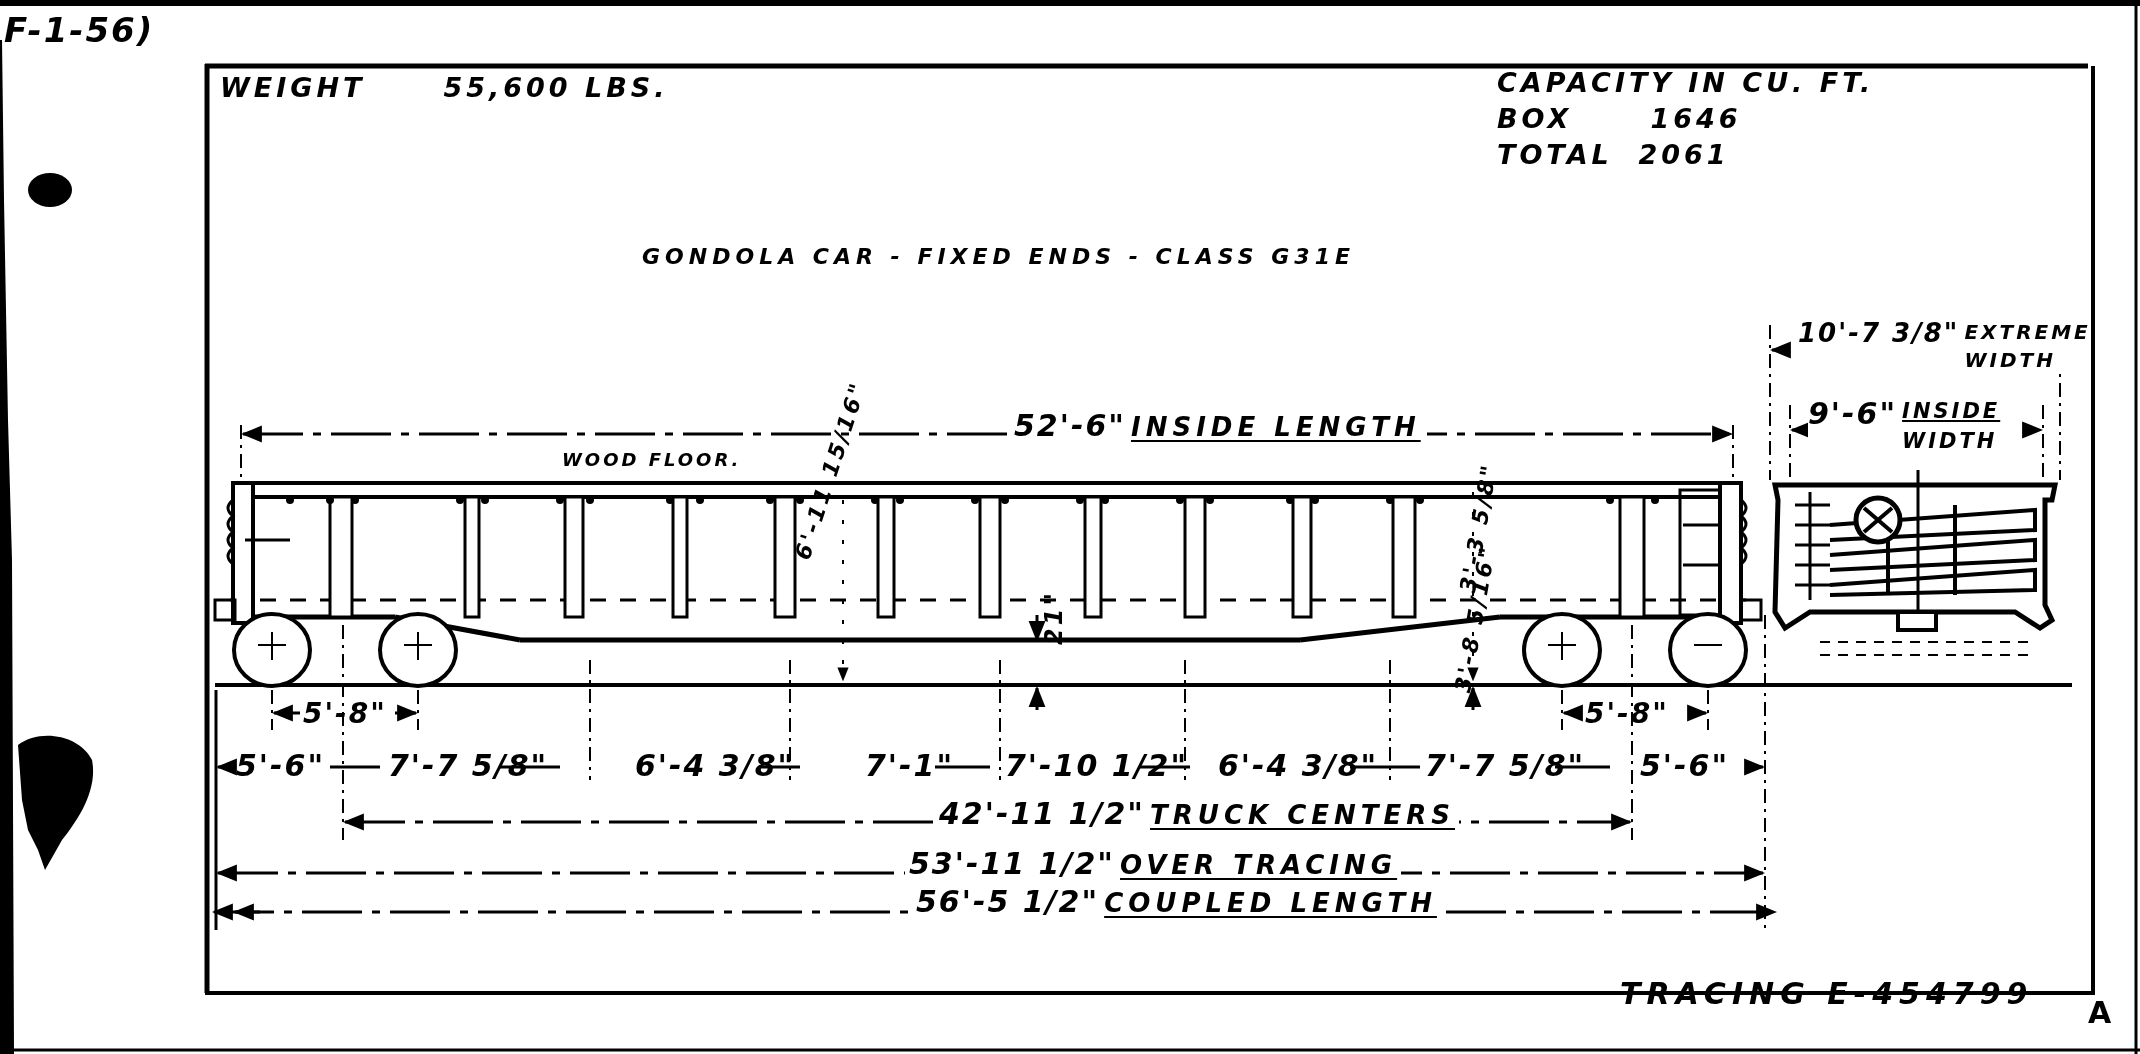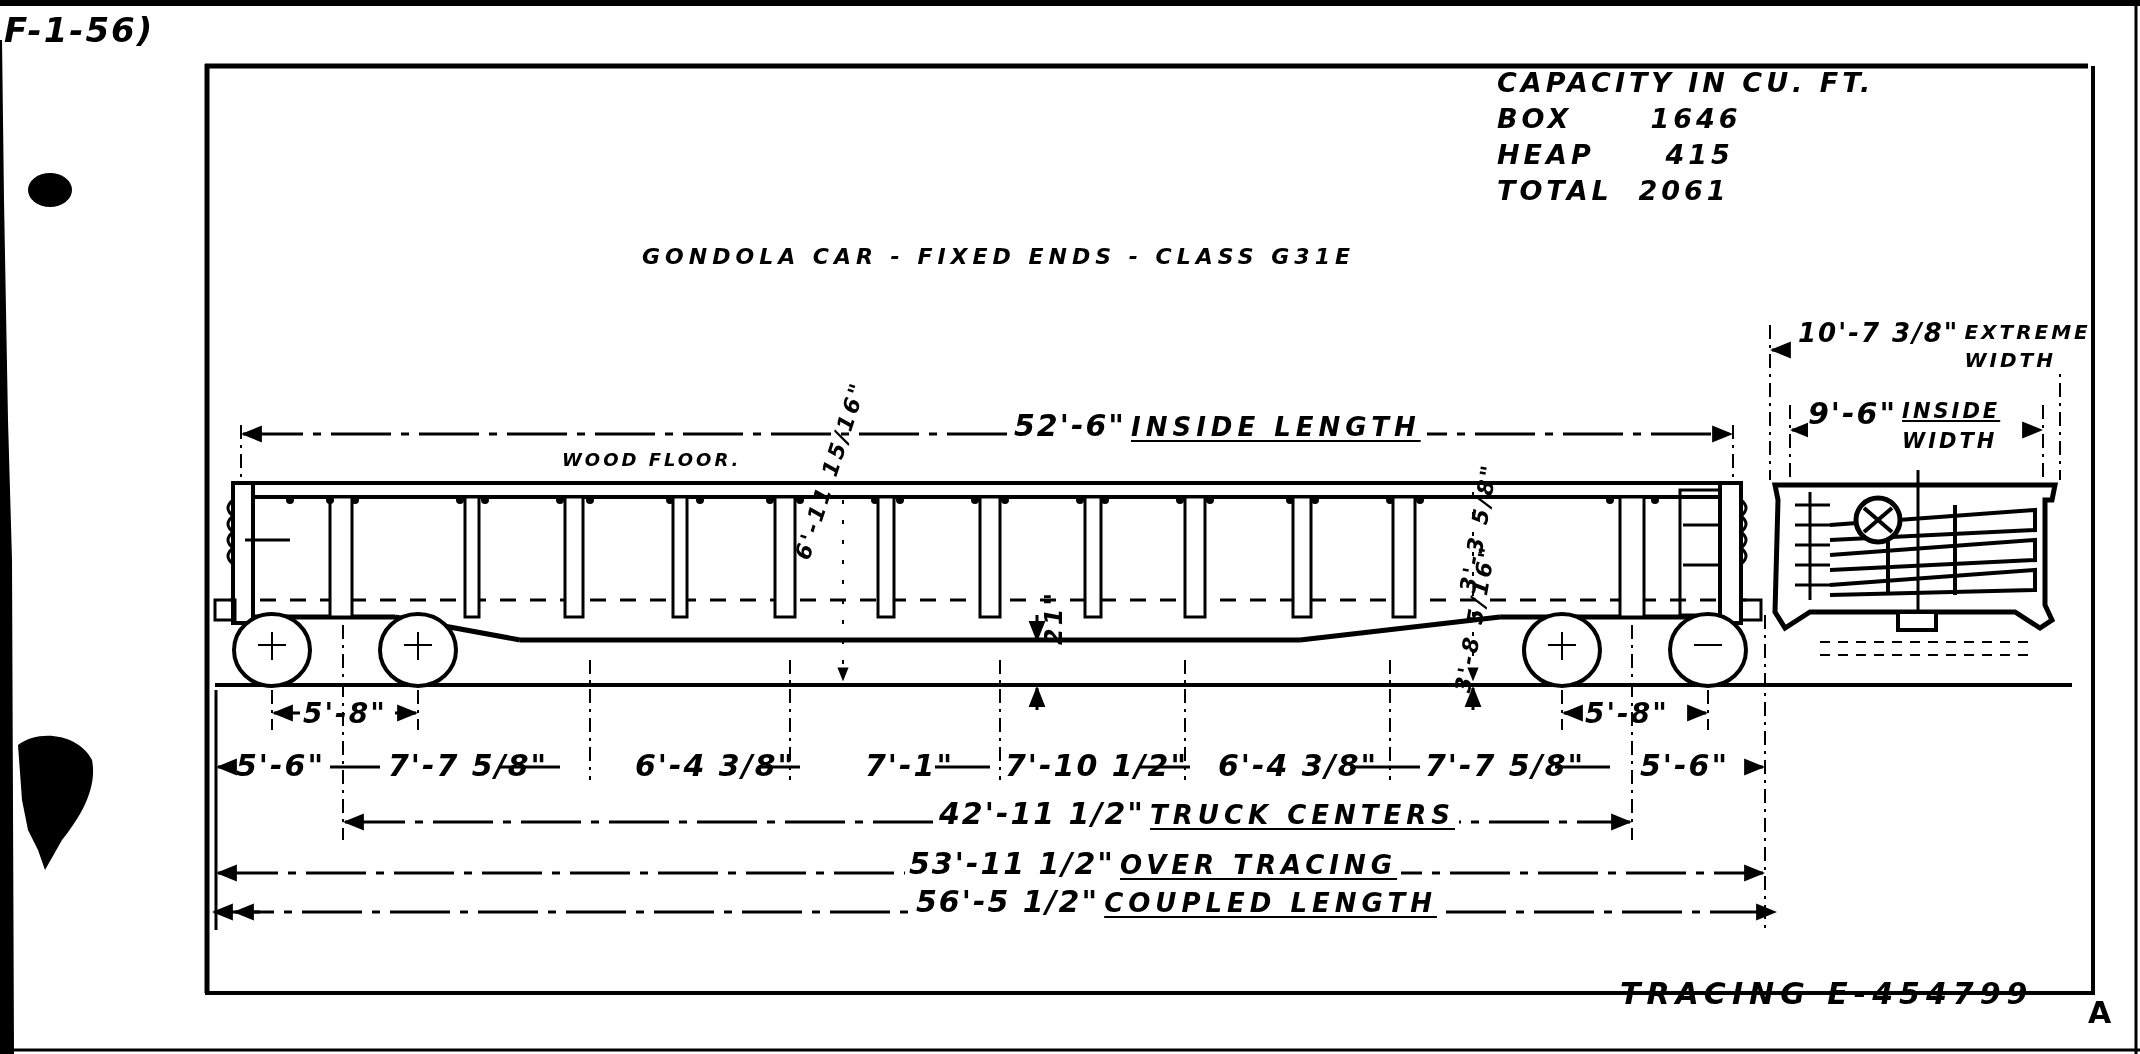--- a/index.html
+++ b/index.html
@@ -213,31 +213,31 @@
     <line x1="218" y1="873" x2="1763" y2="873" stroke-width="3" stroke-dasharray="60,10,8,10" marker-start="url(#arr)" marker-end="url(#arr)"></line>
 
     <line x1="214" y1="912" x2="1775" y2="912" stroke-width="3" stroke-dasharray="60,10,8,10" marker-start="url(#arr)" marker-end="url(#arr)"></line>
     <line x1="235" y1="912" x2="260" y2="912" stroke-width="3" marker-start="url(#arr)"></line>
   </g>
 </svg>
 
 <div class="abs hand t-corner">F-1-56)</div>
 
 <div class="abs hand spec" style="left:220px; top:70px;">
+  <div>
+    <span style="display:inline-block; width:210px;">WEIGHT</span>
+    <span>55,600 LBS.</span>
+  </div>
 </div>
 
 <div class="abs hand spec" style="left:1497px; top:65px;">
   <div>CAPACITY IN CU. FT.</div>
   <div>
     <span style="display:inline-block; width:140px;">BOX</span>
     <span>1646</span>
-  </div>
-  <div>
-    <span style="display:inline-block; width:155px;">HEAP</span>
-    <span>415</span>
   </div>
   <div>
     <span style="display:inline-block; width:128px;">TOTAL</span>
     <span>2061</span>
   </div>
 </div>
 
 <div class="abs hand title" style="left:642px; top:244px;">GONDOLA CAR - FIXED ENDS - CLASS G31E</div>
 
 <div class="abs hand dim-sm" style="left:562px; top:449px; font-size:18px;">WOOD FLOOR.</div>

